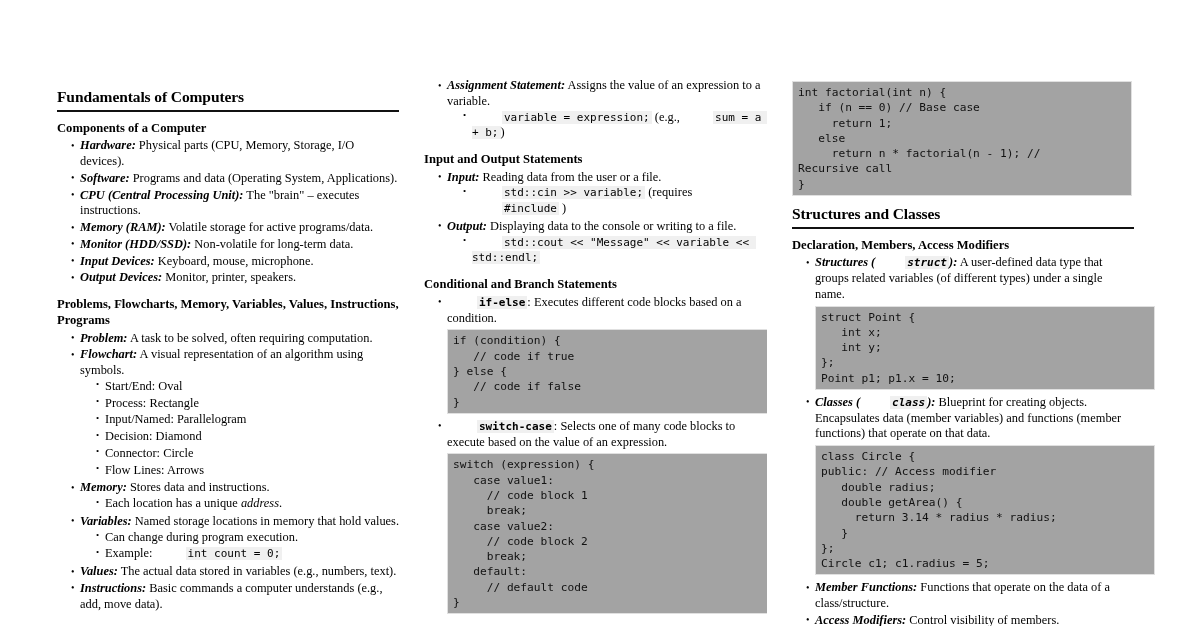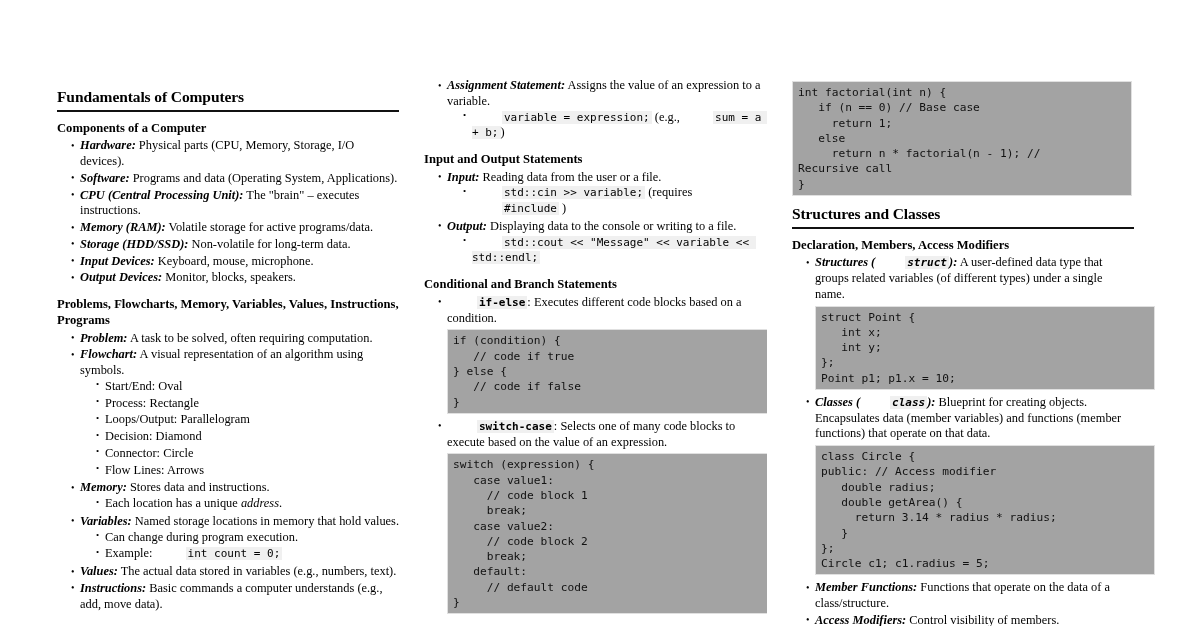--- a/index.html
+++ b/index.html
@@ -165,41 +165,41 @@
           <li>
             <b>Software:</b><span> Programs and data (Operating System, Applications).</span>
           </li>
           <li>
             <b>CPU (Central Processing Unit):</b><span> The "brain" – executes instructions.</span>
           </li>
           <li>
             <b>Memory (RAM):</b><span> Volatile storage for active programs/data.</span>
           </li>
           <li>
-            <b>Storage (HDD/SSD):</b><span> Non-volatile for long-term data.</span>
+            <b>Monitor (HDD/SSD):</b><span> Non-volatile for long-term data.</span>
           </li>
           <li>
             <b>Input Devices:</b><span> Keyboard, mouse, microphone.</span>
           </li>
           <li>
-            <b>Output Devices:</b><span> Monitor, blocks, speakers.</span>
+            <b>Output Devices:</b><span> Monitor, printer, speakers.</span>
           </li>
         </ul>
 
         <h2 class="section-title spaced">Problems, Flowcharts, Memory, Variables, Values, Instructions, Programs</h2>
         <ul>
           <li>
             <b>Problem:</b><span> A task to be solved, often requiring computation.</span>
           </li>
           <li>
             <b>Flowchart:</b><span> A visual representation of an algorithm using symbols.</span>
             <ul class="lvl2">
               <li>Start/End: Oval</li>
               <li>Process: Rectangle</li>
-              <li>Loops/Output: Parallelogram</li>
+              <li>Input/Named: Parallelogram</li>
               <li>Decision: Diamond</li>
               <li>Connector: Circle</li>
               <li>Flow Lines: Arrows</li>
             </ul>
           </li>
           <li>
             <b>Memory:</b><span> Stores data and instructions.</span>
             <ul class="lvl2">
               <li><span>Each location has a unique </span><i>address</i><span>.</span></li>
             </ul>

